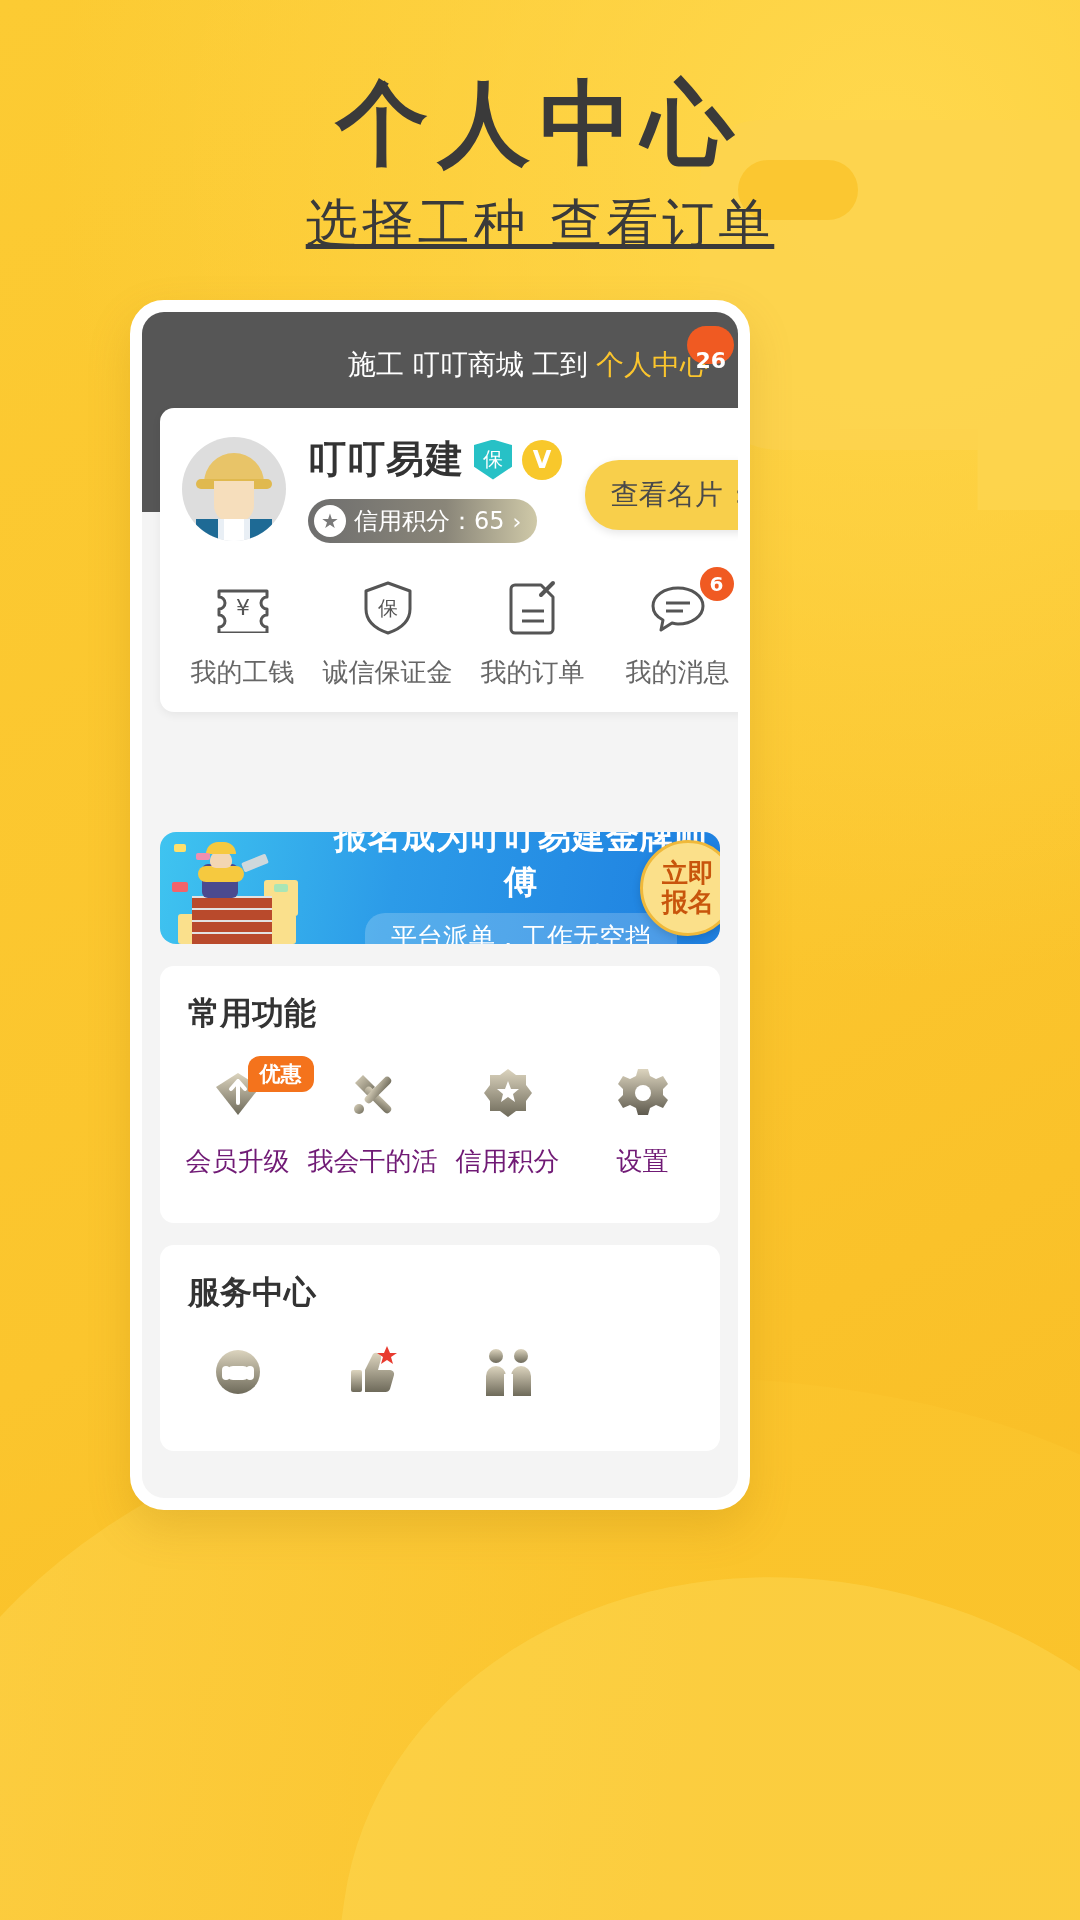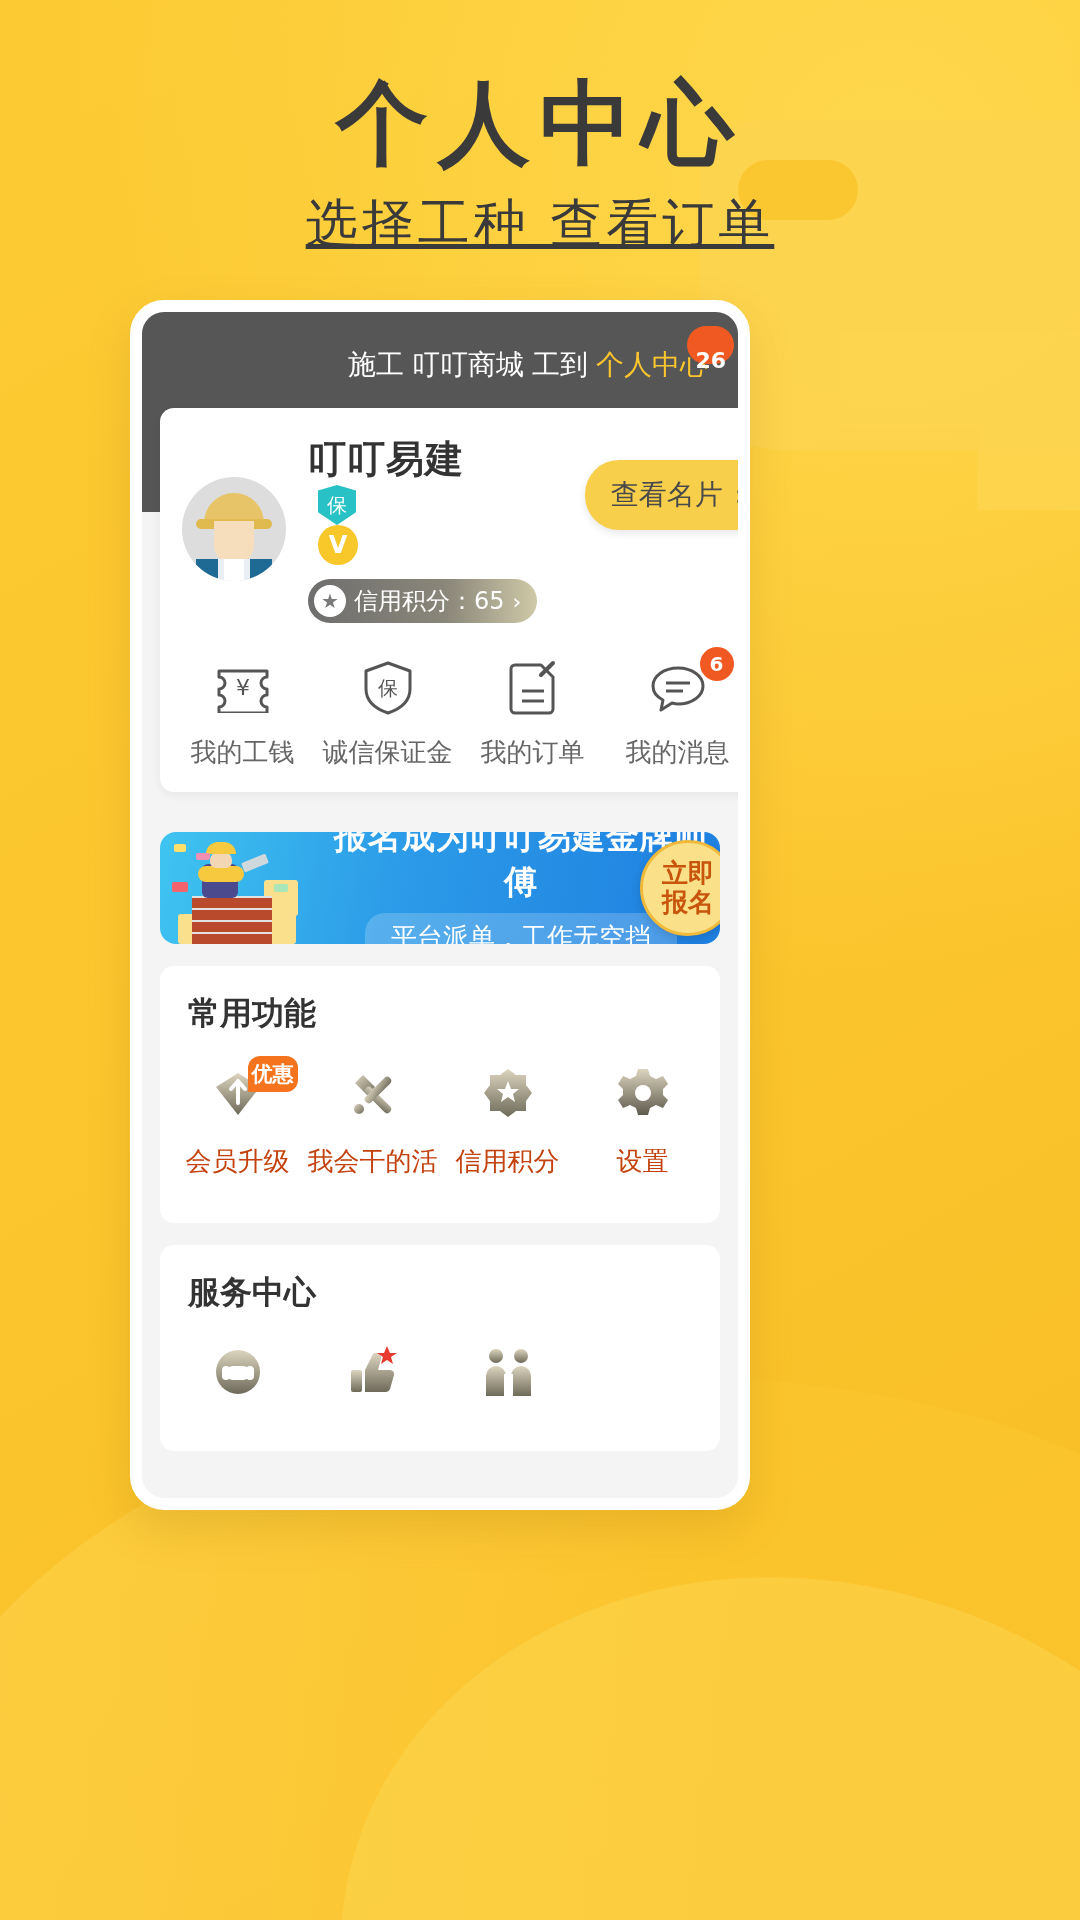--- a/index.html
+++ b/index.html
@@ -116,21 +116,21 @@
   }
   .av-helmet{position:absolute;left:22px;top:16px;width:60px;height:30px;background:#E8C468;border-radius:30px 30px 0 0;}
   .av-brim{position:absolute;left:14px;top:42px;width:76px;height:10px;background:#E0B94F;border-radius:6px;}
   .av-face{position:absolute;left:32px;top:44px;width:40px;height:42px;background:#F6DEBC;border-radius:0 0 18px 18px;}
   .av-body{position:absolute;left:16px;top:82px;width:72px;height:30px;background:#E9EFF5;border-radius:10px 10px 0 0;}
   .av-body:before{content:"";position:absolute;left:-2px;top:0;width:22px;height:30px;background:#1E6A95;}
   .av-body:after{content:"";position:absolute;right:-2px;top:0;width:22px;height:30px;background:#1E6A95;}
   .av-collar{position:absolute;left:42px;top:82px;width:20px;height:24px;background:#fff;transform:skewX(0deg);}
 
   .profile-info { margin-left:22px; flex:1; }
-  .name-row { display:flex; align-items:flex-start;flex-direction:column; }
+  .name-row { display:flex; align-items:center; }
   .uname { font-size:38px; font-weight:bold; color:#333; letter-spacing:1px; }
   .badge-bao {
     margin-left:10px; width:38px; height:40px;
     background:#27C1C6; color:#fff; font-size:20px;
     display:flex; align-items:center; justify-content:center;
     clip-path:polygon(50% 0,100% 14%,100% 68%,50% 100%,0 68%,0 14%);
   }
   .badge-v {
     margin-left:10px; width:40px; height:40px; border-radius:50%;
     background:#F8Cráig; background:#F8C82B; color:#fff;
@@ -218,26 +218,26 @@
   .section {
     margin:22px 18px 0 18px;
     background:#fff;
     border-radius:14px;
     padding:26px 10px 30px 10px;
   }
   .section-title { font-size:32px; font-weight:bold; color:#333; padding-left:18px; }
   .grid { display:flex; flex-wrap:wrap; margin-top:22px; }
   .grid-item { width:25%; text-align:center; position:relative; margin-bottom:14px; }
   .grid-icon { height:70px; display:flex; align-items:center; justify-content:center; }
-  .grid-label { margin-top:16px; font-size:26px; color:#c2410c; }
+  .grid-label { margin-top:16px; font-size:26px; color:#701a75; }
   .grid-badge {
     position:absolute; top:-2px; left:calc(50% + 10px);
     background:#F4731C; color:#fff;
     font-size:21px; font-weight:bold;
-    padding:4px 4px; border-radius:12px 12px 12px 2px;
+    padding:4px 12px; border-radius:12px 12px 12px 2px;
     white-space:nowrap;
   }
 </style>
 </head>
 <body>
 
 <div class="bg-wrap">
   <div class="bg-grad"></div>
   <div class="bg-shape-key"></div>
   <div class="bg-notch"></div>

